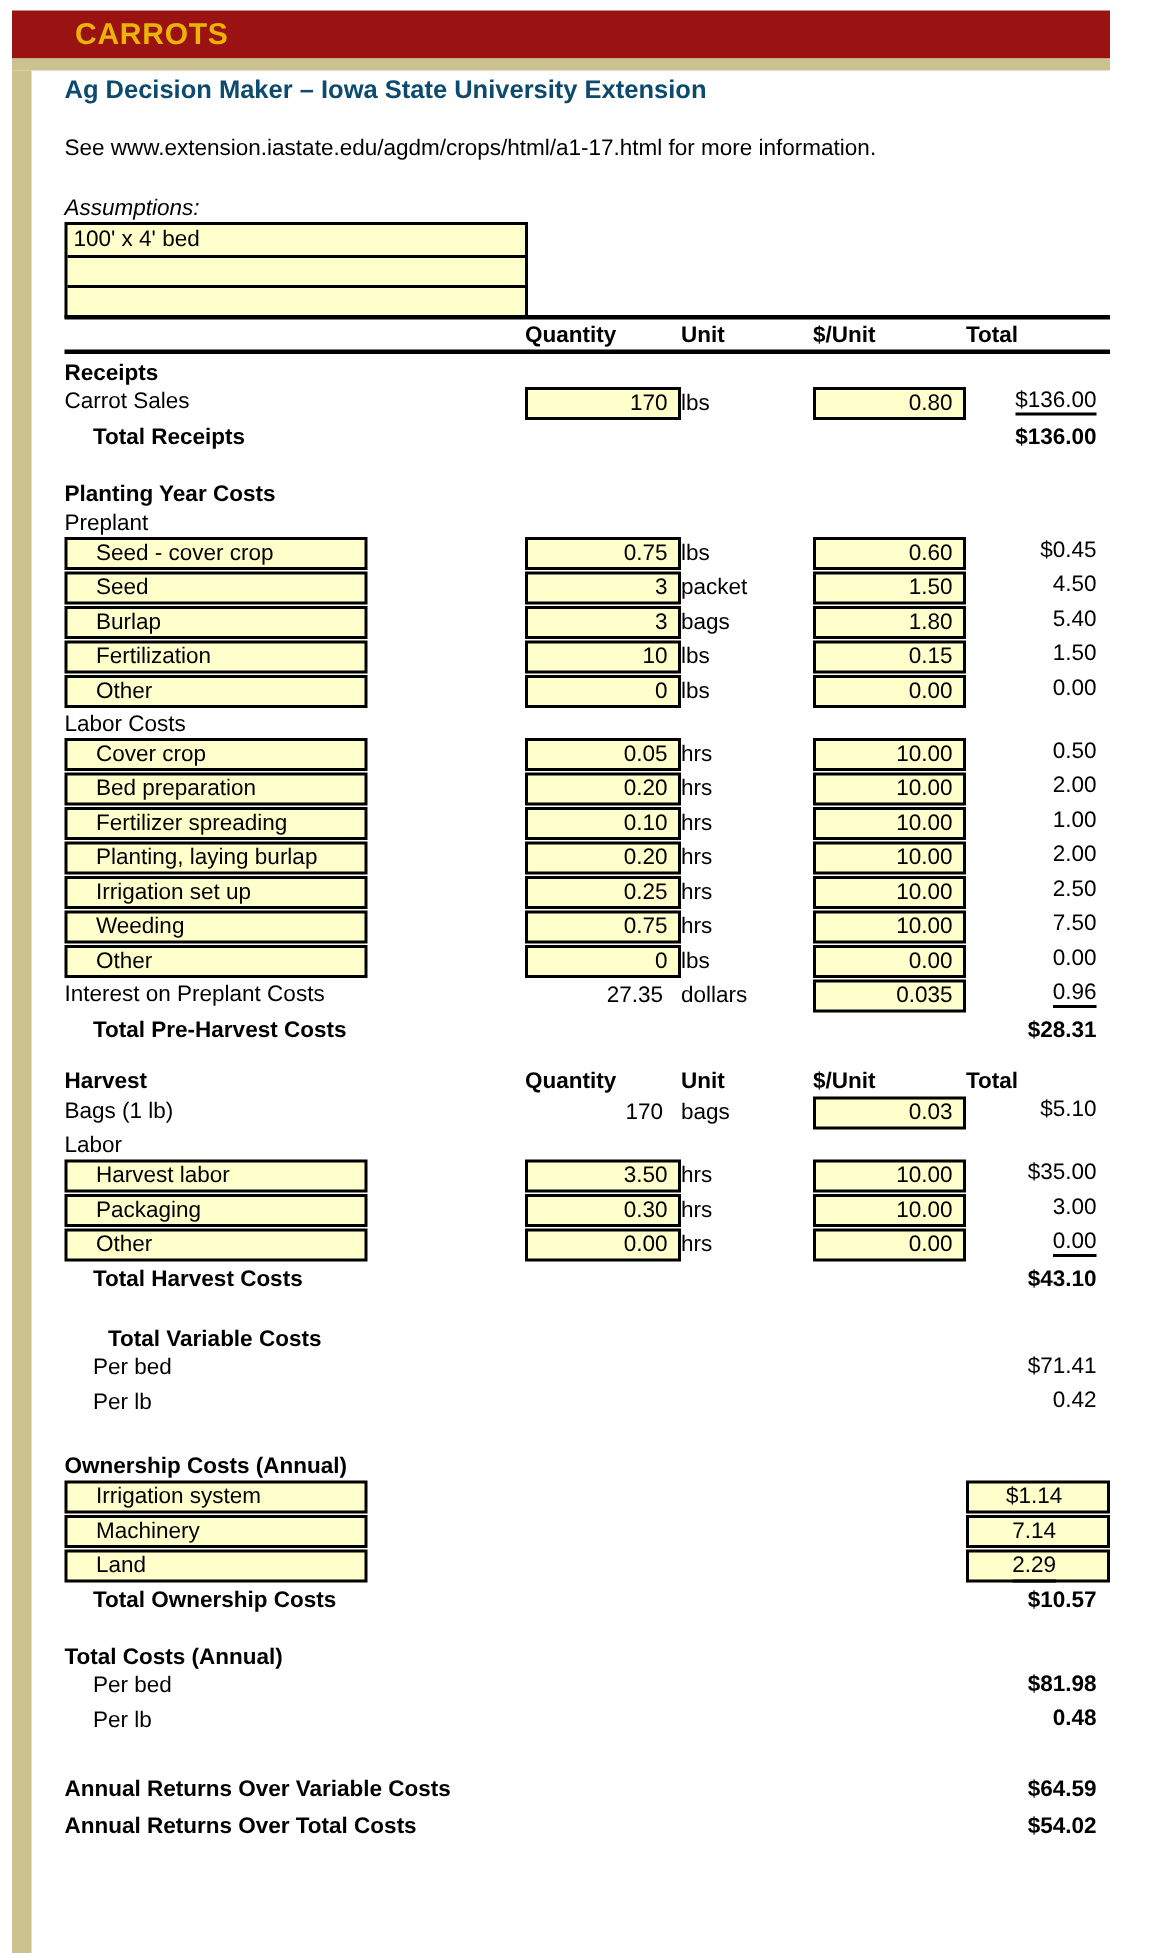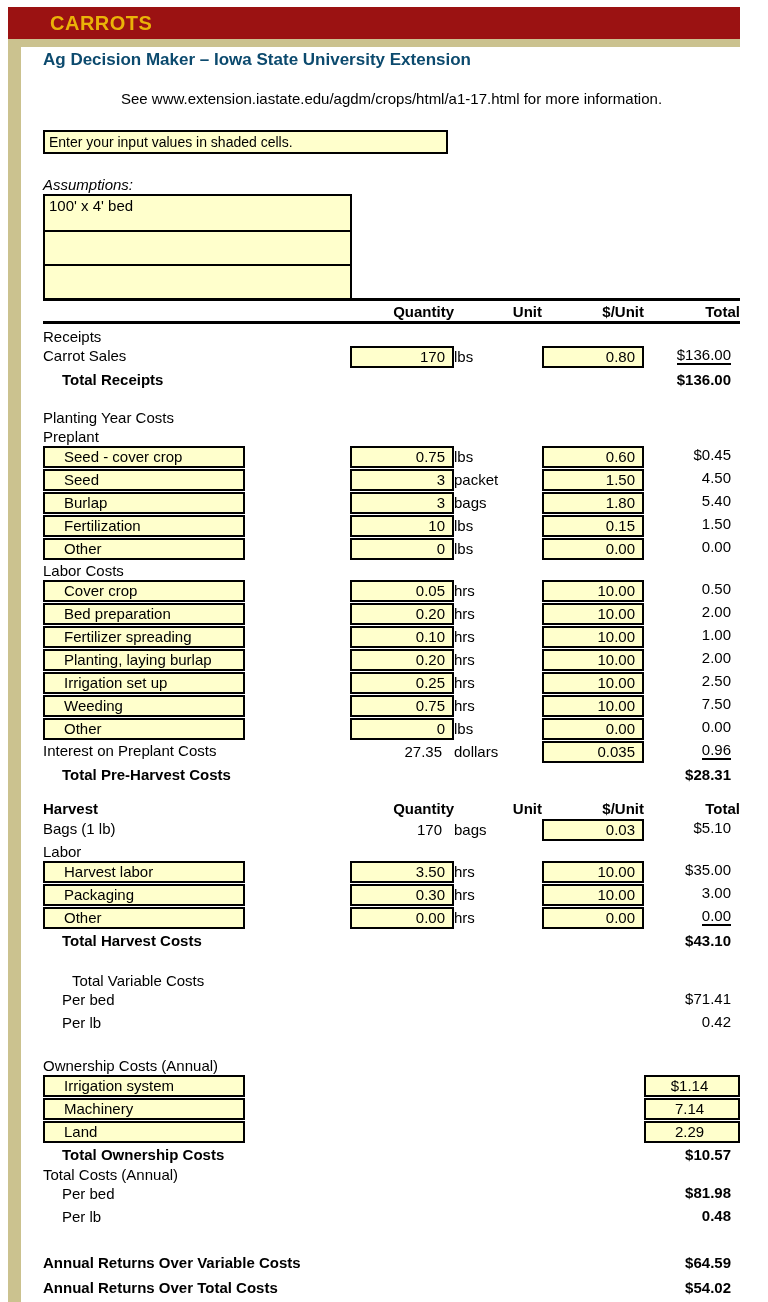--- a/index.html
+++ b/index.html
@@ -15,29 +15,29 @@
     height: 32px; background: var(--red); color: #eab308;
     font-weight: bold; font-size: 20px; line-height: 32px;
     padding-left: 42px; letter-spacing: .5px;
   }
   .tanrow { height: 8px; background: var(--tan); }
   .bodyrow { display: flex; min-height: 1255px; align-items: stretch; }
   .leftstrip { width: 13px; background: var(--tan); flex: none; }
   .content { flex: 1; padding-left: 22px; }
 
   .subtitle { margin-top: 3px; font-size: 17px; font-weight: bold; color: #0c4a6e; line-height: 20px; }
-  .info { margin-top: 20px; line-height: 18px; text-align: center; }
+  .info { margin-top: 20px; line-height: 18px; }
   .instruction {
     margin-top: 22px; width: 405px; height: 24px;
     background: var(--yellow); border: 2px solid #000;
     font-size: 14px; line-height: 20px; padding-left: 4px;
   }
   .assump-label { margin-top: 22px; line-height: 18px; font-style: italic; }
   .assump-box { width: 309px; border: 2px solid #000; background: var(--yellow); }
-  .assump-row { height: 34px; line-height: 20px; padding-left: 4px; border-top: 2px solid #000; }
+  .assump-row { height: 20px; line-height: 20px; padding-left: 4px; border-top: 2px solid #000; }
   .assump-row:first-child { border-top: none; }
 
   .hrule { height: 3px; background: #000; }
   .hrule.first { margin-top: -2px; }
 
   .row { display: grid; grid-template-columns: 202px 105px 104px 88px 102px 96px; }
   .rb { height: 23px; align-items: start; }
   .rp { height: 21px; align-items: center; }
   .rhead { height: 20px; align-items: center; }
   .rret { height: 25px; align-items: center; }
@@ -45,47 +45,46 @@
   .g4 { grid-column: 4; } .g5 { grid-column: 5; } .g6 { grid-column: 6; }
   .g12 { grid-column: 1 / 3; } .g15 { grid-column: 1 / 6; }
 
   .box { background: var(--yellow); border: 2px solid #000; height: 22px; line-height: 18px; }
   .lab { padding-left: 19px; }
   .num { text-align: right; padding-right: 7px; }
   .obox { text-align: center; padding-right: 5px; }
   .unit { text-align: left; line-height: 22px; }
   .tot { text-align: right; padding-right: 9px; }
   .pnum { text-align: right; padding-right: 12px; line-height: 22px; }
-  .ctr { text-align: right; }
+  .ctr { text-align: left; }
   .b { font-weight: bold; }
   .ind { padding-left: 19px; }
   .sum { display: inline-block; border-bottom: 2px solid #000; }
-  .sect { font-weight: normal; height: 19px; line-height: 19px; }
+  .sect { font-weight: bold; height: 19px; line-height: 19px; }
   .plainlab { height: 19px; line-height: 19px; }
 
   .mt-plant { margin-top: 18px; } .mt-harv { margin-top: 13px; }
   .mt-tvc { margin-top: 20px; margin-left: 29px; } .mt-own { margin-top: 20px; }
-  .mt-tc { } .mt-ret { margin-top: 20px; }
+  .mt-tc { margin-top: 18px; } .mt-ret { margin-top: 20px; }
   .mt-rec { margin-top: 3px; }
 </style>
 </head>
 <body style="--red: #9B1212; --tan: #CBC28F; --yellow: #FFFFCC;">
 
 <div class="frame">
   <div class="redbar">
     <span>CARROTS</span>
   </div>
   <div class="tanrow"></div>
   <div class="bodyrow">
     <div class="leftstrip"></div>
     <div class="content">
 
       <div class="subtitle">Ag Decision Maker – Iowa State University Extension</div>
       <div class="info">See www.extension.iastate.edu/agdm/crops/html/a1-17.html for more information.</div>
-      <div class="instruction">Enter your input values in shaded cells.</div>
       <div class="assump-label">Assumptions:</div>
       <div class="assump-box">
         <div class="assump-row">100' x 4' bed</div>
         <div class="assump-row"></div>
         <div class="assump-row"></div>
       </div>
 
       <div class="hrule first"></div>
       <div class="row rhead">
         <div class="g3 ctr b">Quantity</div>

